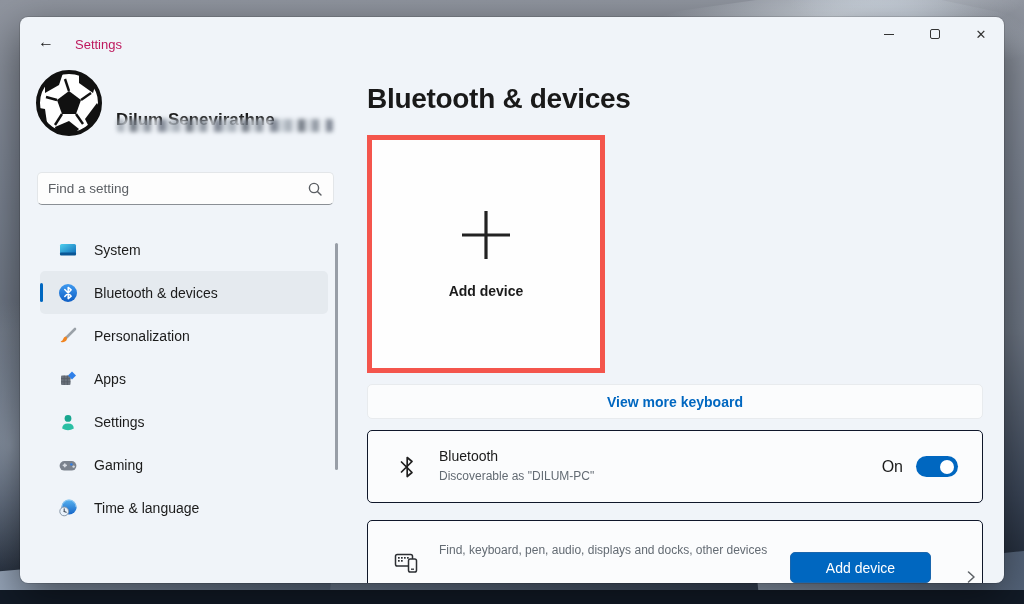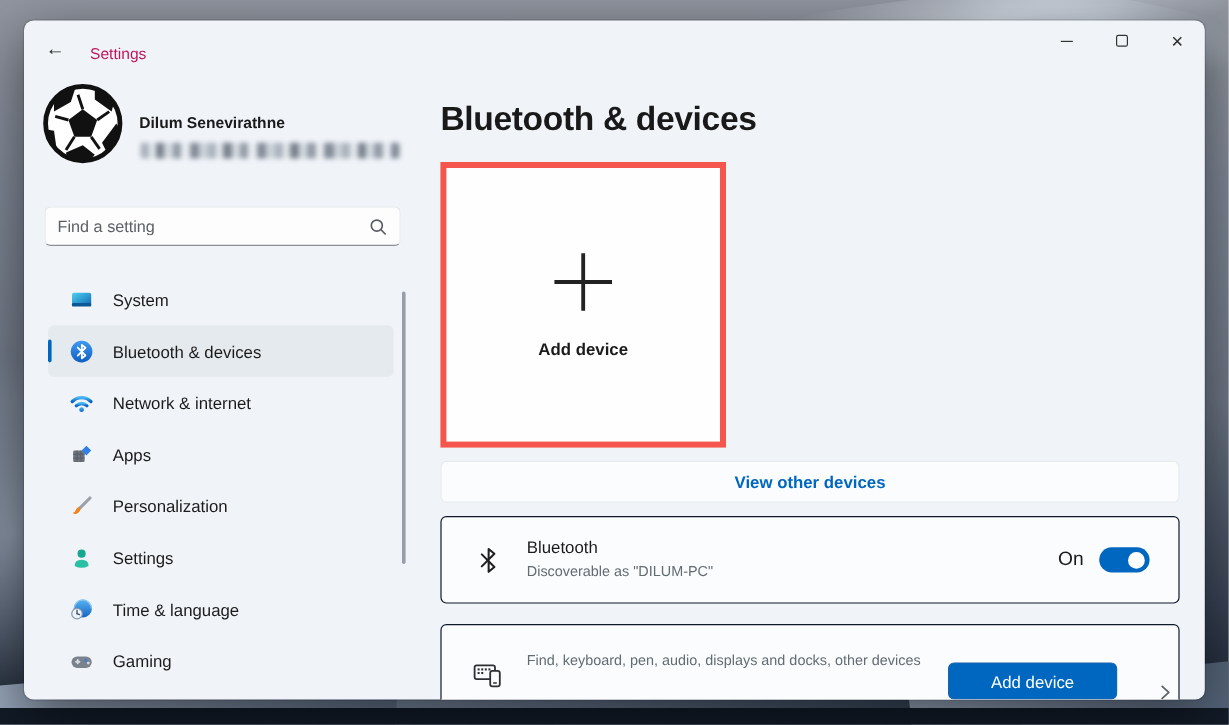--- a/index.html
+++ b/index.html
@@ -38,21 +38,21 @@
     font-size:16px; color:#1b1b1b; text-align:center; line-height:22px; cursor:pointer; }
   .app-title { position:absolute; left:55px; top:20px; font-size:13px; color:#be185d; }
   .caption-controls { position:absolute; right:0; top:0; display:flex; }
   .cap-btn { width:46px; height:34px; display:flex; align-items:center; justify-content:center; cursor:pointer; }
   .min-glyph { width:10px; height:0; border-top:1.2px solid #333; display:block; }
   .max-glyph { width:10px; height:10px; border:1.2px solid #333; border-radius:2px; display:block; }
   .close-glyph { font-size:13px; color:#333; line-height:1; }
 
   
   .avatar { position:absolute; left:15px; top:52px; width:68px; height:68px; }
-  .profile-name { position:absolute; left:96px; top:78px; font-size:13px; font-weight:bold; color:#1a1a1a; }
+  .profile-name { position:absolute; left:96px; top:93px; font-size:17px; font-weight:bold; color:#1a1a1a; }
   .email-blur { position:absolute; left:97px; top:102px; width:216px; height:13px; border-radius:2px;
     filter:blur(2.1px); opacity:.8;
     background:repeating-linear-gradient(90deg,#9aa2ac 0 7px,#dfe4ea 7px 13px,#5d6570 13px 20px,#cdd3da 20px 27px,#7d8590 27px 34px,#e8ecf1 34px 41px,#6a7280 41px 49px,#c2c9d1 49px 56px); }
 
   
   .search-box { position:absolute; left:17px; top:155px; width:297px; height:33px;
     background:#fdfdfd; border:1px solid #e3e6e9; border-bottom:1px solid #8a8f95; border-radius:5px;
     display:flex; align-items:center; padding:0 10px; }
   .search-box input { flex:1; border:none; outline:none; background:transparent;
     font-size:13.5px; color:#1b1b1b; font-family:inherit; }
@@ -196,114 +196,99 @@
             <stop offset="0" stop-color="#3f9af0"></stop>
                 <stop offset="1" stop-color="#0f5fc4"></stop>
               </linearGradient>
             </defs>
           <circle cx="10" cy="10" r="9" fill="url(#gBt)"></circle>
           <path d="M6.8 6.6 L13.2 13.2 L10.2 15.6 L10.2 4.4 L13.2 6.8 L6.8 13.4" fill="none" stroke="#fff" stroke-width="1.5" stroke-linecap="round" stroke-linejoin="round"></path>
         </svg>
         <span class="nav-label">Bluetooth &amp; devices</span>
       </div>
 
-      <div class="nav-item">
-
-        <svg class="nav-icon" viewBox="0 0 20 20">
-          <defs>
-              <linearGradient id="gNet" x1="0" y1="0" x2="0" y2="1">
-            <stop offset="0" stop-color="#49b8f2"></stop>
-                <stop offset="1" stop-color="#0e63c4"></stop>
-              </linearGradient>
-            </defs>
-          <path d="M2.2 8.6 a11 11 0 0 1 15.6 0" fill="none" stroke="url(#gNet)" stroke-width="2.8" stroke-linecap="round"></path>
-          <path d="M5.6 12 a6.3 6.3 0 0 1 8.8 0" fill="none" stroke="url(#gNet)" stroke-width="2.8" stroke-linecap="round"></path>
-          <circle cx="10" cy="15.4" r="2" fill="url(#gNet)"></circle>
-        </svg>
-        <span class="nav-label">Network &amp; internet</span>
+
+      <div class="nav-item">
+
+        <svg class="nav-icon" viewBox="0 0 20 20">
+          <line x1="17" y1="3" x2="8.5" y2="11.5" stroke="#9aa1a8" stroke-width="2.6" stroke-linecap="round"></line>
+          <path d="M8.8 11.2 Q9.6 14 7 15.6 Q4.4 17.2 2.6 15.4 Q4.8 14.8 5.2 13 Q5.6 11 7.4 10.4 Z" fill="#f08420"></path>
+        </svg>
+        <span class="nav-label">Personalization</span>
       </div>
 
       <div class="nav-item">
 
         <svg class="nav-icon" viewBox="0 0 20 20">
           <rect x="3" y="6.5" width="9.5" height="9.5" rx="1" fill="#6c737d"></rect>
           <g stroke="#565c66" stroke-width="0.8">
             <line x1="3" y1="9.6" x2="12.5" y2="9.6"></line>
               <line x1="3" y1="12.8" x2="12.5" y2="12.8"></line>
             <line x1="6.2" y1="6.5" x2="6.2" y2="16"></line>
               <line x1="9.4" y1="6.5" x2="9.4" y2="16"></line>
           </g>
           <polygon points="14,2.5 18,6.5 14,10.5 10,6.5" fill="#2f7fe8"></polygon>
         </svg>
         <span class="nav-label">Apps</span>
       </div>
 
       <div class="nav-item">
 
         <svg class="nav-icon" viewBox="0 0 20 20">
-          <line x1="17" y1="3" x2="8.5" y2="11.5" stroke="#9aa1a8" stroke-width="2.6" stroke-linecap="round"></line>
-          <path d="M8.8 11.2 Q9.6 14 7 15.6 Q4.4 17.2 2.6 15.4 Q4.8 14.8 5.2 13 Q5.6 11 7.4 10.4 Z" fill="#f08420"></path>
-        </svg>
-        <span class="nav-label">Personalization</span>
-      </div>
-
-      <div class="nav-item">
-
-        <svg class="nav-icon" viewBox="0 0 20 20">
           <circle cx="10" cy="6.4" r="3.4" fill="#17a68f"></circle>
           <path d="M4.2 16.6 Q4.2 11.4 10 11.4 Q15.8 11.4 15.8 16.6 Q13 18.2 10 18.2 Q7 18.2 4.2 16.6 Z" fill="#2bbfa4"></path>
         </svg>
         <span class="nav-label">Settings</span>
+      </div>
+
+      <div class="nav-item">
+
+        <svg class="nav-icon" viewBox="0 0 20 20">
+          <rect x="1.6" y="6" width="16.8" height="9.6" rx="4.8" fill="#7b828d"></rect>
+          <rect x="4.6" y="9.6" width="4.4" height="1.6" rx="0.8" fill="#d7dbe1"></rect>
+          <rect x="6" y="8.2" width="1.6" height="4.4" rx="0.8" fill="#d7dbe1"></rect>
+          <circle cx="13.4" cy="9.4" r="1.2" fill="#2f7fe8"></circle>
+          <circle cx="15.6" cy="11.6" r="1.2" fill="#d7dbe1"></circle>
+        </svg>
+        <span class="nav-label">Gaming</span>
       </div>
 
       <div class="nav-item">
 
         <svg class="nav-icon" viewBox="0 0 20 20">
           <defs>
               <linearGradient id="gTime" x1="0" y1="0" x2="0" y2="1">
             <stop offset="0" stop-color="#5ab4f0"></stop>
                 <stop offset="1" stop-color="#1565c8"></stop>
               </linearGradient>
             </defs>
           <circle cx="11" cy="9" r="7.6" fill="url(#gTime)"></circle>
           <path d="M4 9 a7 7 0 0 1 14 0" fill="none" stroke="#bfe0f7" stroke-width="1" opacity=".6"></path>
           <circle cx="6.2" cy="13.4" r="4.4" fill="#eaf2fb" stroke="#8897a8" stroke-width="1"></circle>
           <line x1="6.2" y1="13.4" x2="6.2" y2="10.7" stroke="#44505e" stroke-width="1.1" stroke-linecap="round"></line>
           <line x1="6.2" y1="13.4" x2="8.2" y2="14.2" stroke="#44505e" stroke-width="1.1" stroke-linecap="round"></line>
         </svg>
         <span class="nav-label">Time &amp; language</span>
       </div>
 
-      <div class="nav-item">
-
-        <svg class="nav-icon" viewBox="0 0 20 20">
-          <rect x="1.6" y="6" width="16.8" height="9.6" rx="4.8" fill="#7b828d"></rect>
-          <rect x="4.6" y="9.6" width="4.4" height="1.6" rx="0.8" fill="#d7dbe1"></rect>
-          <rect x="6" y="8.2" width="1.6" height="4.4" rx="0.8" fill="#d7dbe1"></rect>
-          <circle cx="13.4" cy="9.4" r="1.2" fill="#2f7fe8"></circle>
-          <circle cx="15.6" cy="11.6" r="1.2" fill="#d7dbe1"></circle>
-        </svg>
-        <span class="nav-label">Gaming</span>
-      </div>
-
     </div>
     <div class="side-scrollbar"></div>
 
     <div class="page-title">Bluetooth &amp; devices</div>
 
     <div class="add-tile">
       <svg class="plus-icon" width="52" height="52" viewBox="0 0 52 52">
         <line x1="26" y1="2" x2="26" y2="50" stroke="#222" stroke-width="3.2"></line>
         <line x1="2" y1="26" x2="50" y2="26" stroke="#222" stroke-width="3.2"></line>
       </svg>
       <div class="add-tile-label">Add device</div>
     </div>
 
     <div class="view-more-bar">
-      <span class="view-more-label">View other devices</span>
+      <span class="view-more-label">View more keyboard</span>
     </div>
 
     <div class="card bt-card">
       <svg class="row-icon" viewBox="0 0 26 26">
         <path d="M7.5 8 L18 18.5 L13.2 22.5 L13.2 3.5 L18 7.5 L7.5 18" fill="none" stroke="#1f1f1f" stroke-width="1.7" stroke-linecap="round" stroke-linejoin="round"></path>
       </svg>
       <div class="row-text">
         <span class="row-title">Bluetooth</span>
         <span class="row-sub">Discoverable as "DILUM-PC"</span>
       </div>

